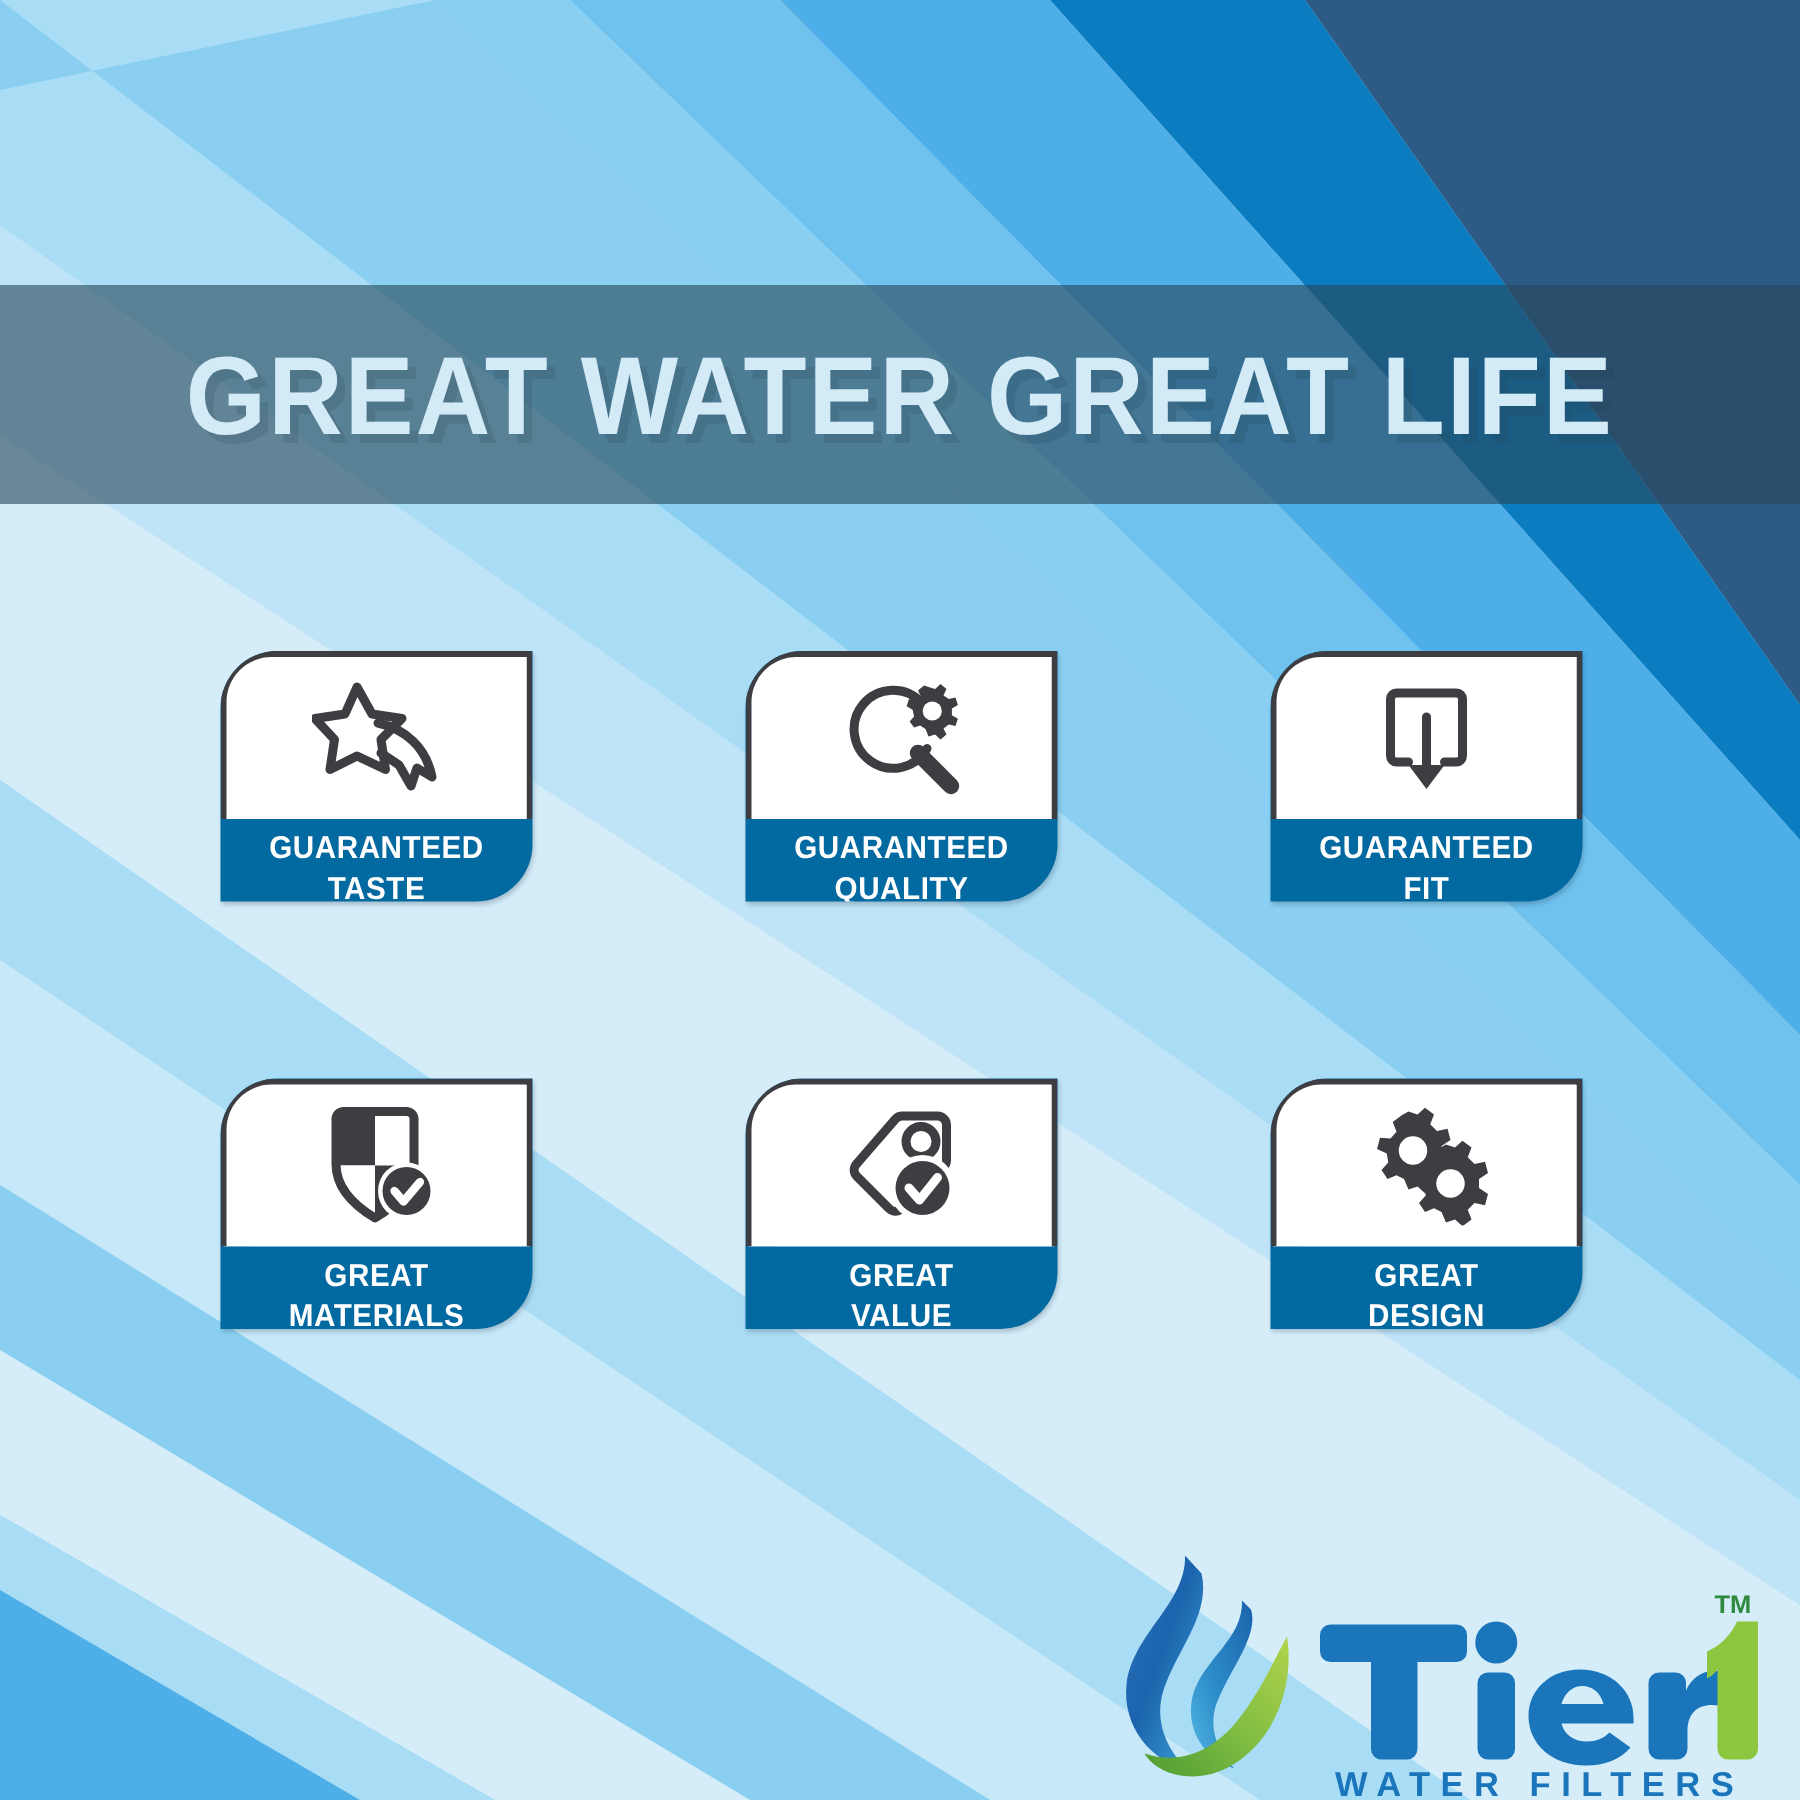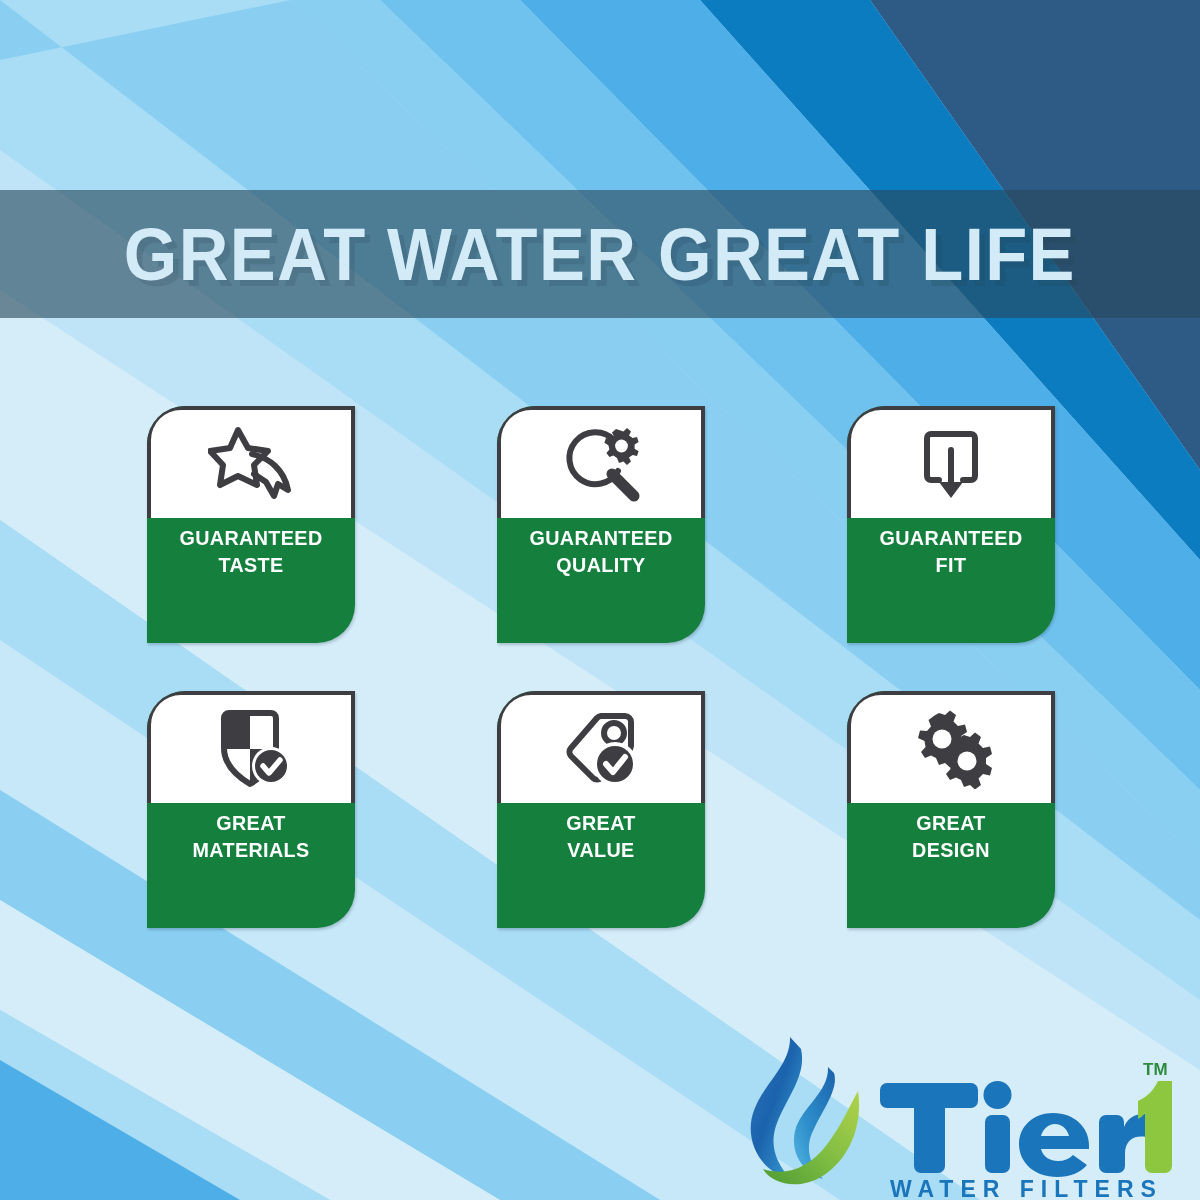--- a/index.html
+++ b/index.html
@@ -16,46 +16,47 @@
   }
 
   
   #bg { position: absolute; inset: 0; }
   #bg svg { display: block; width: 1200px; height: 1200px; }
 
   
   #banner {
     position: absolute;
     left: 0; top: 190px;
-    width: 1200px; height: 128px;
+    width: 1200px; height: 146px;
     background: rgba(40, 72, 92, 0.62);
     display: flex;
     align-items: center;
     justify-content: center;
     overflow: hidden;
   }
   #banner-title {
     font-family: "Liberation Sans Narrow", "Liberation Sans", sans-serif;
     font-weight: 700;
     font-size: 74px;
     letter-spacing: 1.5px;
     color: #D3EAF7;
     white-space: nowrap;
     transform: scaleX(0.93);
     text-shadow: 6px 6px 0 rgba(30,58,76,0.16);
   }
 
   
   .card {
     position: absolute;
-    width: 208px; height: 237px;
-    background: #15803d;
+    width: 208px; height: 167px;
+    background: #0369a1;
     border-radius: 38px 0 38px 0;
     overflow: hidden;
     box-shadow: 1px 2px 3px rgba(20,40,60,0.22);
+    margin-top: 28px;
   }
   .card-top {
     position: absolute;
     left: 0; top: 0; right: 0;
     height: 112px;
     background: #FFFFFF;
     border-radius: 34px 0 0 0;
     border-top: 4px solid #3E3E42;
     border-left: 4px solid #3E3E42;
     border-right: 4px solid #3E3E42;

